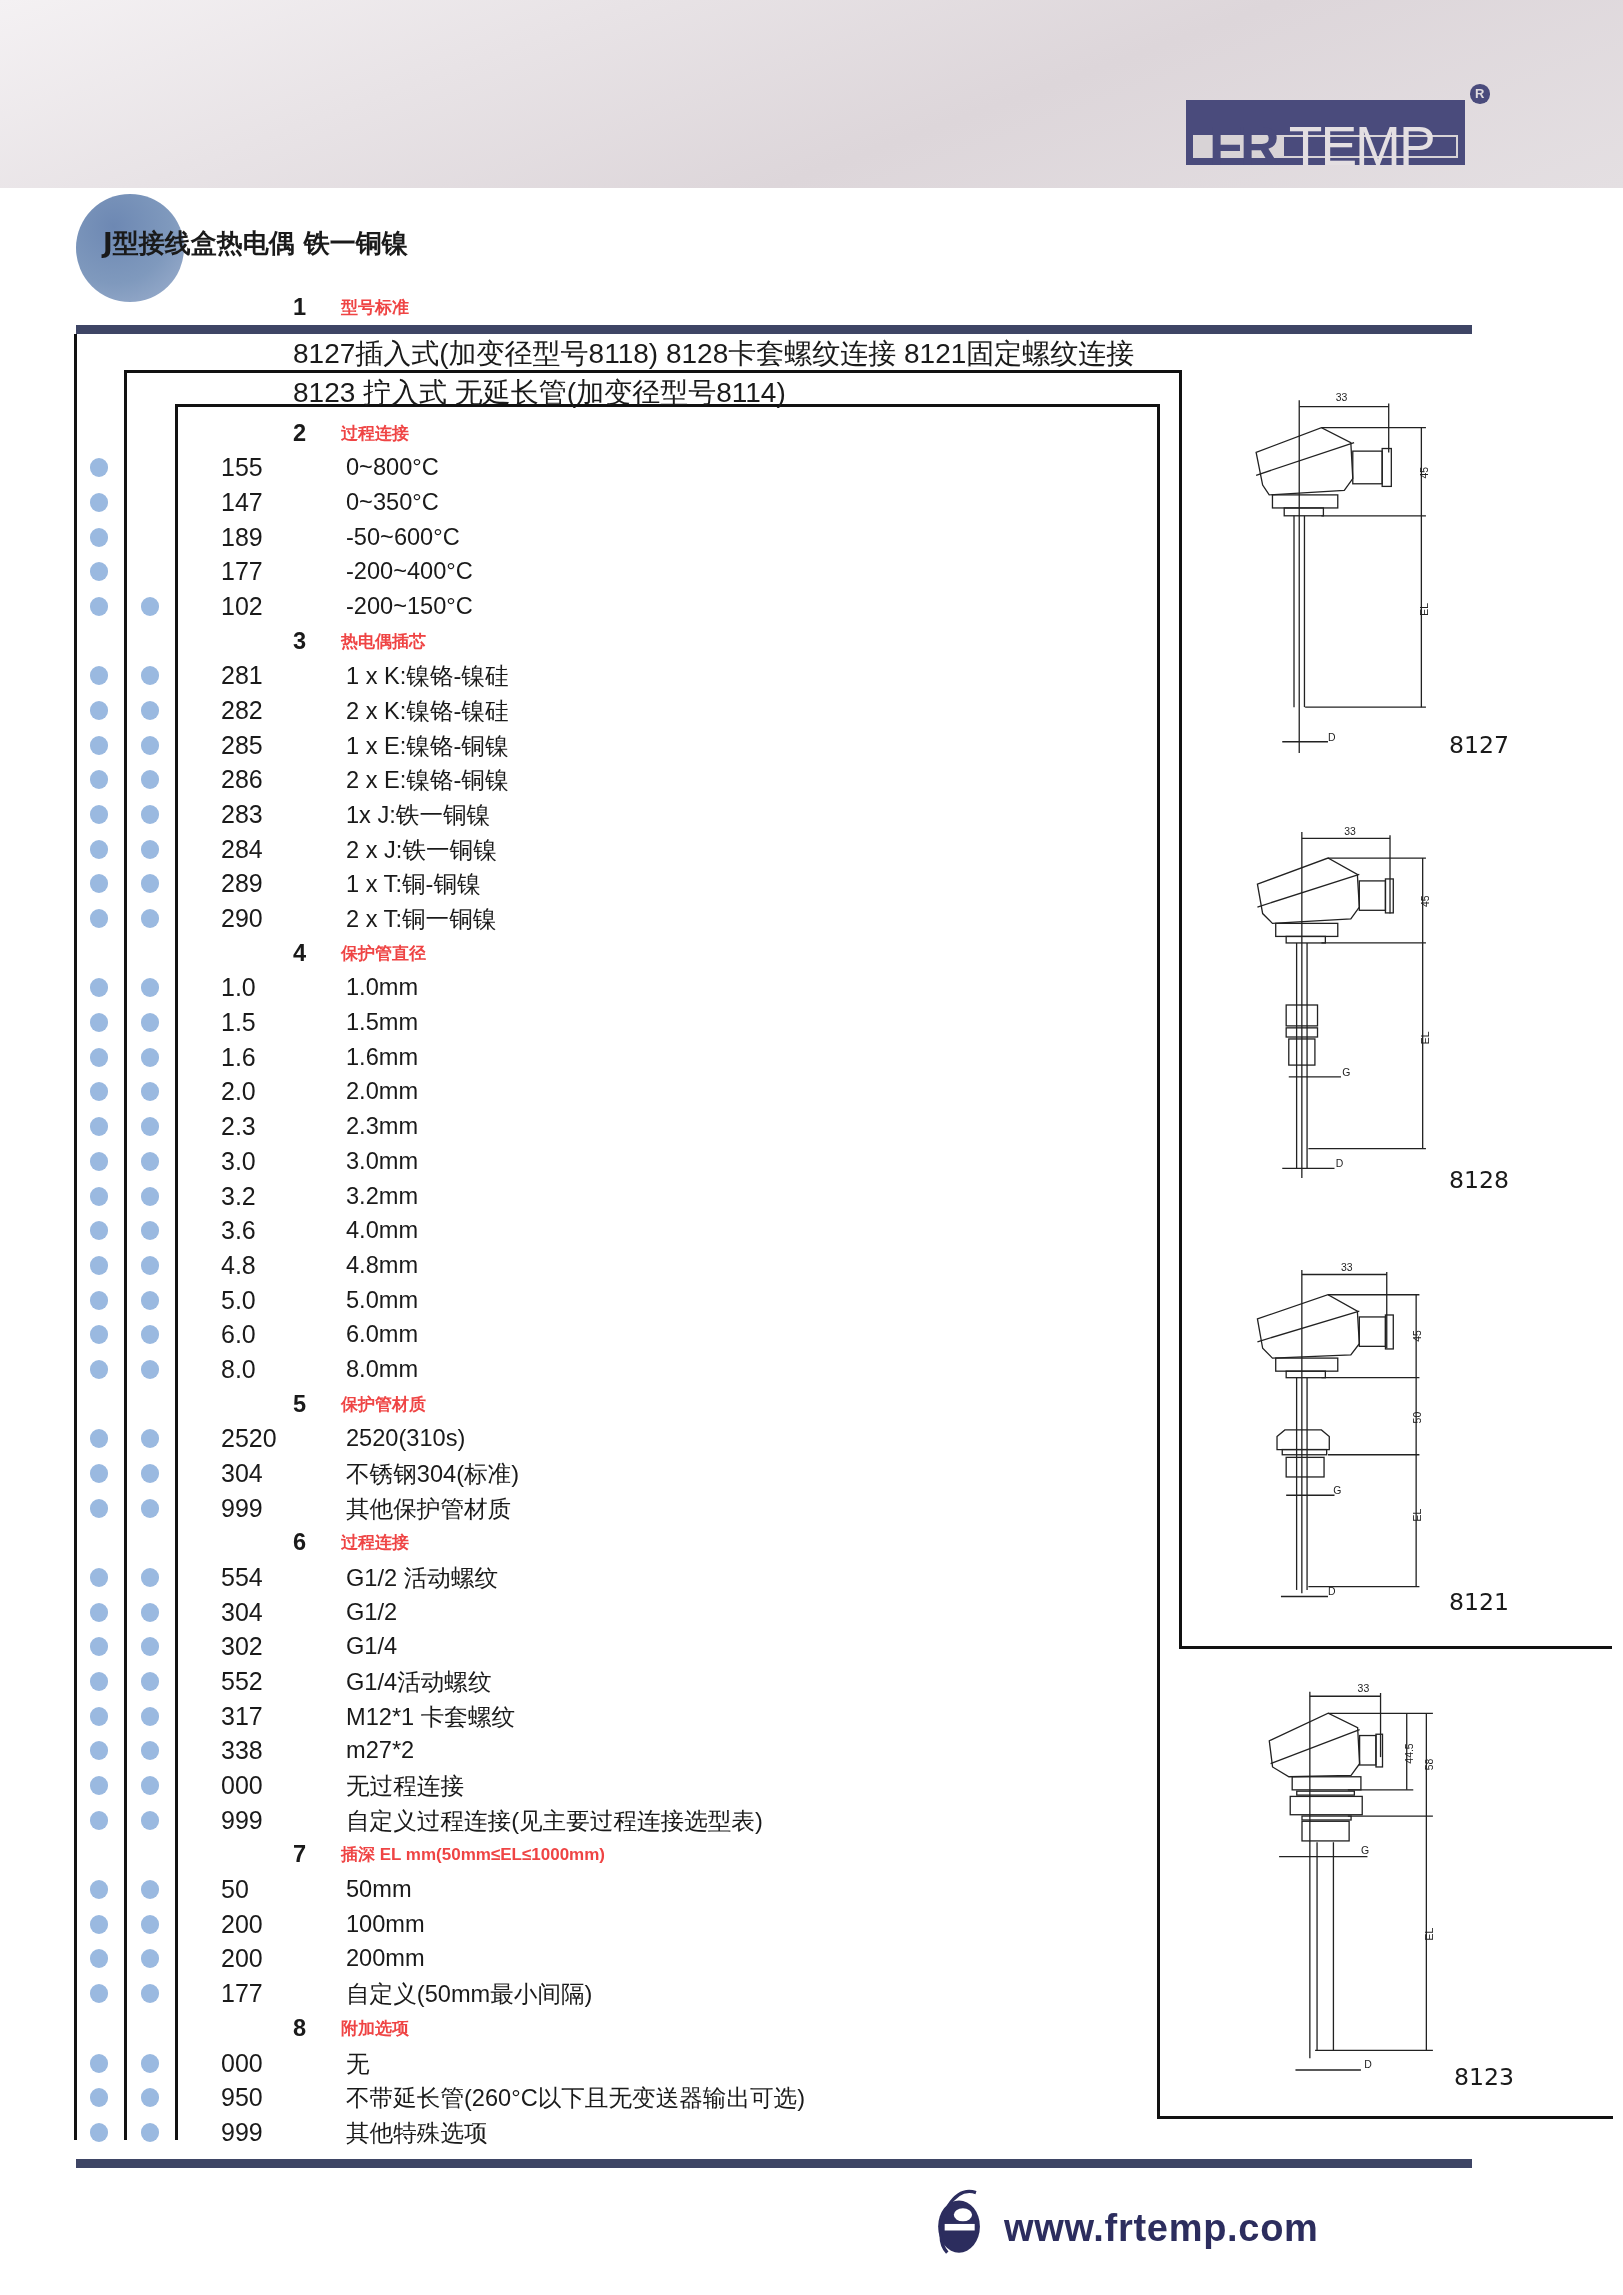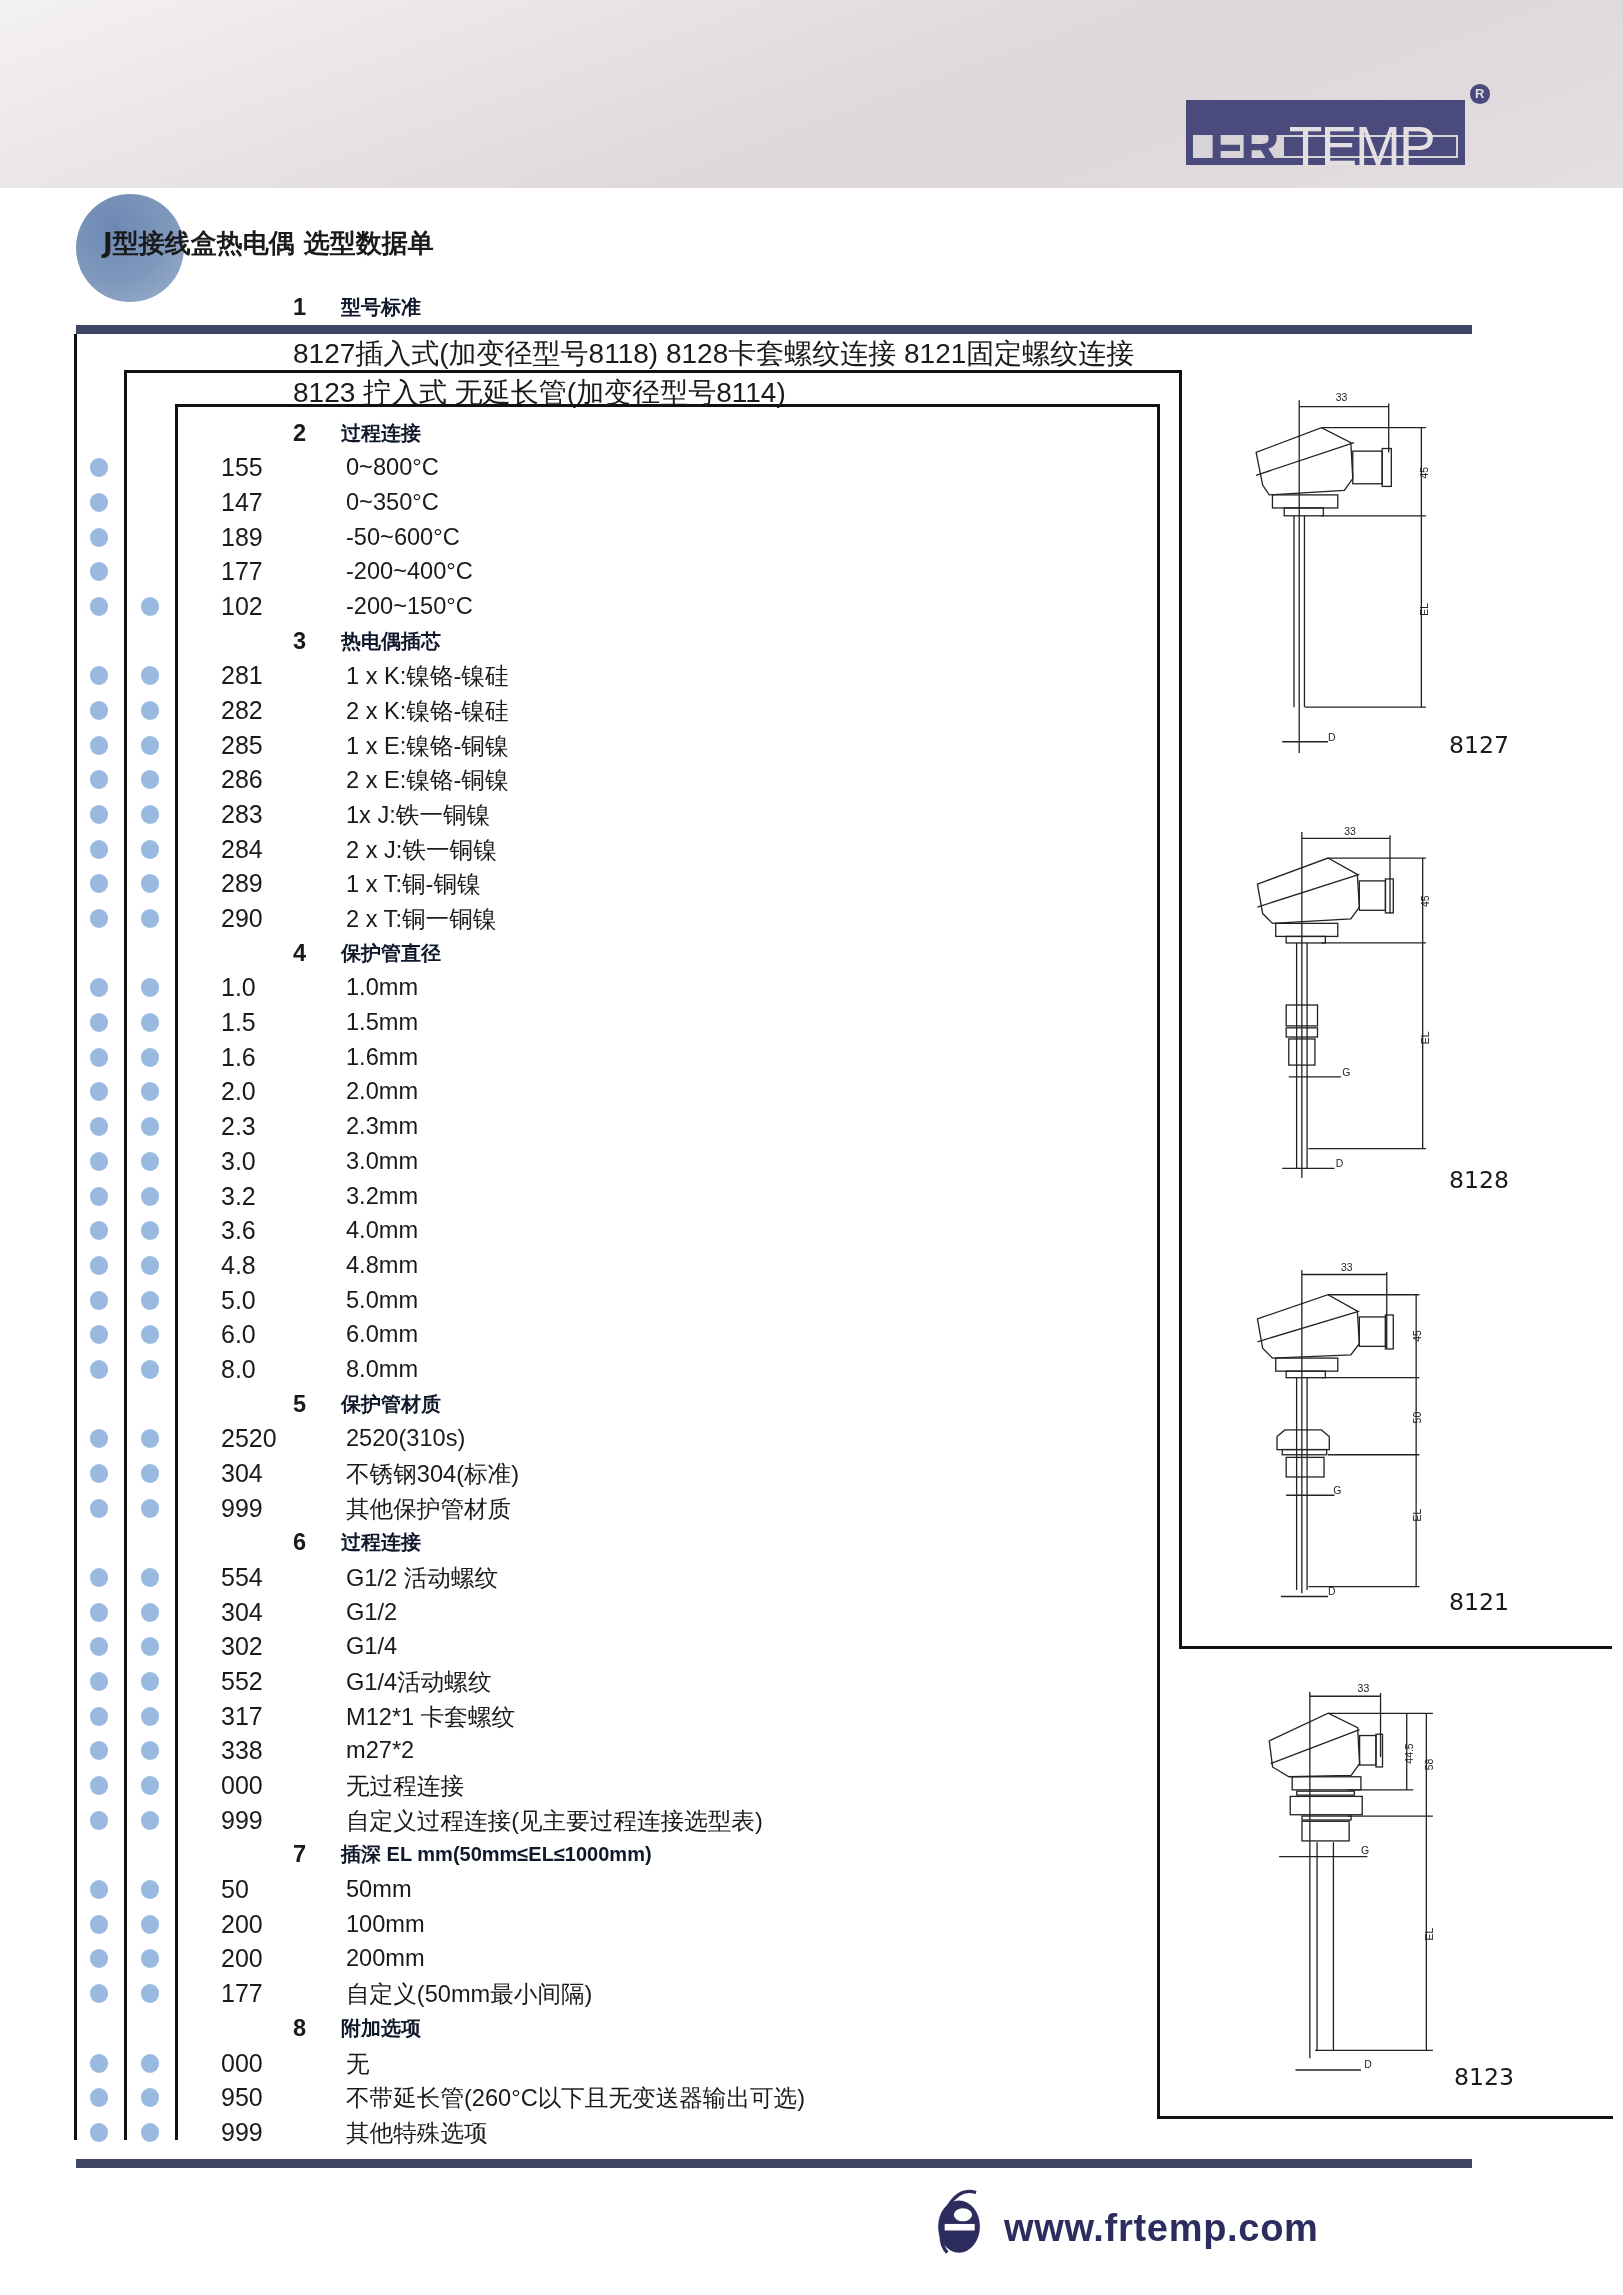--- a/index.html
+++ b/index.html
@@ -30,21 +30,21 @@
 
   
   .vline { position:absolute; width:2.6px; background:#111; }
   .hline { position:absolute; height:3.3px; background:#111; }
 
   
   .row { position:absolute; height:35px; display:flex; align-items:center; white-space:nowrap; }
   .code { position:absolute; left:221px; font-size:25px; font-family:"Liberation Sans", sans-serif; color:#1a1a1a; }
   .desc { position:absolute; left:346px; font-size:23.6px; font-family:"Liberation Sans", sans-serif; color:#1a1a1a; }
   .sec-num { position:absolute; left:293px; font-size:23.6px; font-weight:bold; color:#1a1a1a; font-family:"Liberation Sans", sans-serif; }
-  .sec-title { position:absolute; left:341px; font-size:20px; font-weight:bold; color:#0f172a; font-family:"Liberation Sans", sans-serif; }
+  .sec-title { position:absolute; left:341px; font-size:17px; font-weight:bold; color:#ef4444; font-family:"Liberation Sans", sans-serif; }
   .dot { position:absolute; width:18.3px; height:18.3px; border-radius:50%; background:#9ab9e0; }
   .dot-a { left:90px; }
   .dot-b { left:141px; }
 
   .std-line { position:absolute; left:293px; font-size:28px; font-family:"Liberation Sans", sans-serif; white-space:nowrap; color:#1a1a1a; }
 
   
   .drawing { position:absolute; }
   .model-label { position:absolute; font-size:23.6px; font-family:"DejaVu Sans", sans-serif; color:#1a1a1a; }
 
@@ -58,21 +58,21 @@
 <div class="header-band"></div>
 <div class="logo">
   <div class="logo-inner">
     <span class="logo-fr">FR</span>
     <span class="logo-temp">TEMP</span>
   </div>
 </div>
 <div class="reg-mark">R</div>
 
 <div class="title-circle"></div>
-<div class="page-title">J型接线盒热电偶  选型数据单</div>
+<div class="page-title">J型接线盒热电偶  铁一铜镍</div>
 
 <div class="row" style="top:290px;">
   <span class="sec-num">1</span>
   <span class="sec-title">型号标准</span>
 </div>
 
 <div class="bar bar-top"></div>
 
 <div class="vline" style="left:74px; top:334px; height:1806px;"></div>
 <div class="vline" style="left:124px; top:371px; height:1769px;"></div>

